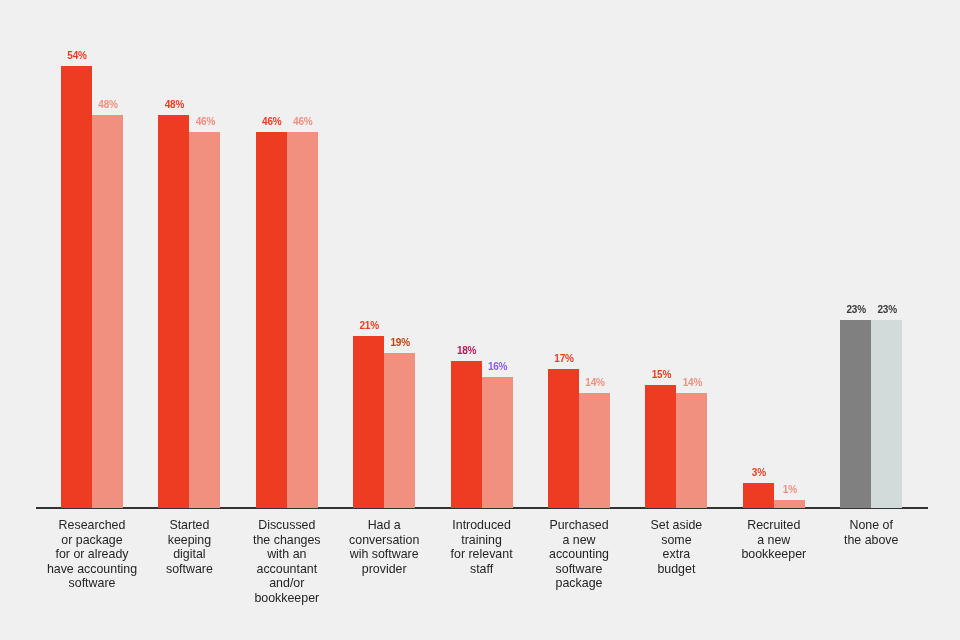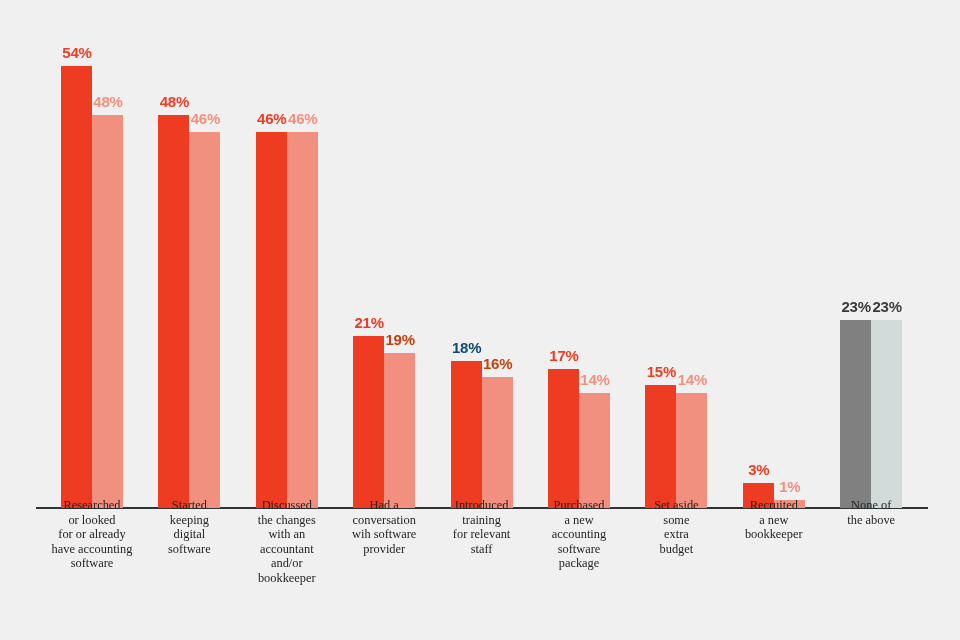--- a/index.html
+++ b/index.html
@@ -50,38 +50,37 @@
     bottom: 0;
     width: 31px;
   }
   .bar.left  { left: 0px; }
   .bar.right { left: 31px; }
 
   .bar-label {
     position: absolute;
     width: 60px;
     text-align: center;
-    font-size: 15px;
+    font-size: 10px;
     font-weight: bold;
     letter-spacing: -0.2px;
     white-space: nowrap;
   }
   .bar-label.left  { left: -14px; }
   .bar-label.right { left: 17px; }
 
   
   .cat-label {
     position: absolute;
-    top: 498px;
+    top: 518px;
     width: 116px;
     text-align: center;
     font-size: 12.4px;
     line-height: 14.6px;
     color: #222426;
-    font-family: Liberation Serif, serif;
   }
   .cat-label span { display: block; }
 
   
   #legend {
     position: absolute;
     left: 833px;
     top: 42px;
     width: 85px;
     height: 54px;
@@ -134,23 +133,23 @@
           <div class="bar-label right" style="bottom: 381.28px; color: rgb(242, 144, 127);">46%</div>
         </div>
         <div class="bar-group" style="left: 353.2px; width: 62px; text-decoration: underline;">
           <div class="bar left" title="Had a conversation wih software provider — Wave 2: 21%" style="height: 171.78px; background: rgb(238, 60, 34);"></div>
           <div class="bar-label left" style="bottom: 176.78px; color: rgb(238, 60, 34);">21%</div>
           <div class="bar right" title="Had a conversation wih software provider — Wave 1: 19%" style="height: 155.42px; background: rgb(242, 144, 127);"></div>
           <div class="bar-label right" style="bottom: 160.42px; color: #c2410c;">19%</div>
         </div>
         <div class="bar-group" style="left: 450.6px; width: 62px;">
           <div class="bar left" title="Introduced training for relevant staff — Wave 2: 18%" style="height: 147.24px; background: rgb(238, 60, 34);"></div>
-          <div class="bar-label left" style="bottom: 152.24px; color: #0c4a6e;">18%</div>
+          <div class="bar-label left" style="bottom: 152.24px; color: #be185d;">18%</div>
           <div class="bar right" title="Introduced training for relevant staff — Wave 1: 16%" style="height: 130.88px; background: rgb(242, 144, 127);"></div>
-          <div class="bar-label right" style="bottom: 135.88px; color: #c2410c;">16%</div>
+          <div class="bar-label right" style="bottom: 135.88px; color: #8b5cf6;">16%</div>
         </div>
         <div class="bar-group" style="left: 548px; width: 62px;">
           <div class="bar left" title="Purchased a new accounting software package — Wave 2: 17%" style="height: 139.06px; background: rgb(238, 60, 34);"></div>
           <div class="bar-label left" style="bottom: 144.06px; color: rgb(238, 60, 34);">17%</div>
           <div class="bar right" title="Purchased a new accounting software package — Wave 1: 14%" style="height: 114.52px; background: rgb(242, 144, 127);"></div>
           <div class="bar-label right" style="bottom: 119.52px; color: rgb(242, 144, 127);">14%</div>
         </div>
         <div class="bar-group" style="left: 645.4px; width: 62px;">
           <div class="bar left" title="Set aside some extra budget — Wave 2: 15%" style="height: 122.7px; background: rgb(238, 60, 34);"></div>
           <div class="bar-label left" style="bottom: 127.7px; color: rgb(238, 60, 34);">15%</div>
@@ -166,21 +165,21 @@
         <div class="bar-group" style="left: 840.2px; width: 62px;">
           <div class="bar left" title="None of the above — Wave 2: 23%" style="height: 188.14px; background: rgb(128, 128, 128);"></div>
           <div class="bar-label left" style="bottom: 193.14px; color: rgb(58, 58, 58);">23%</div>
           <div class="bar right" title="None of the above — Wave 1: 23%" style="height: 188.14px; background: rgb(210, 219, 218);"></div>
           <div class="bar-label right" style="bottom: 193.14px; color: rgb(58, 58, 58);">23%</div>
         </div>
       </div>
     <div id="cat-labels">
         <div class="cat-label" style="left: 34px;">
           <span>Researched</span>
-          <span>or looked</span>
+          <span>or package</span>
           <span>for or already</span>
           <span>have accounting</span>
           <span>software</span>
         </div>
         <div class="cat-label" style="left: 131.4px;">
           <span>Started</span>
           <span>keeping</span>
           <span>digital</span>
           <span>software</span>
         </div>

